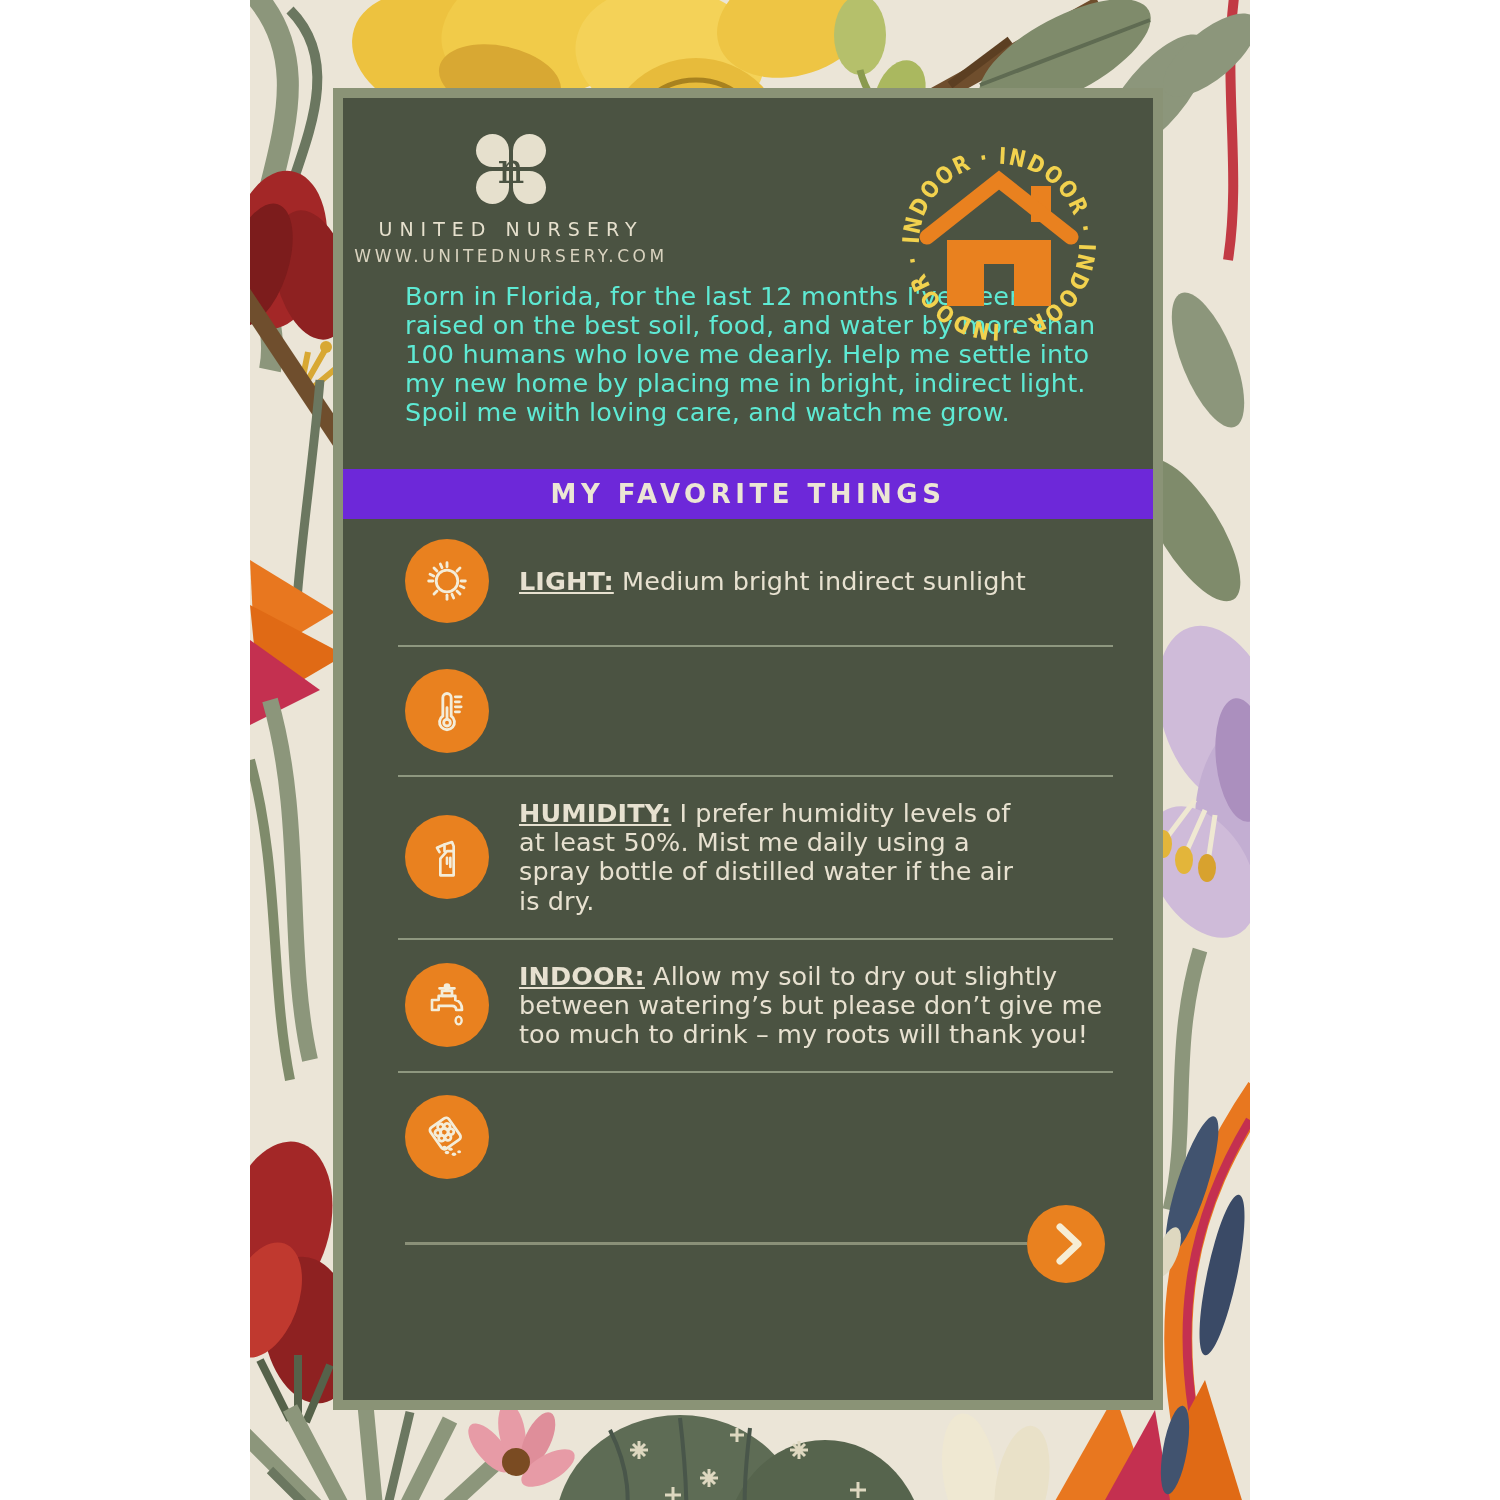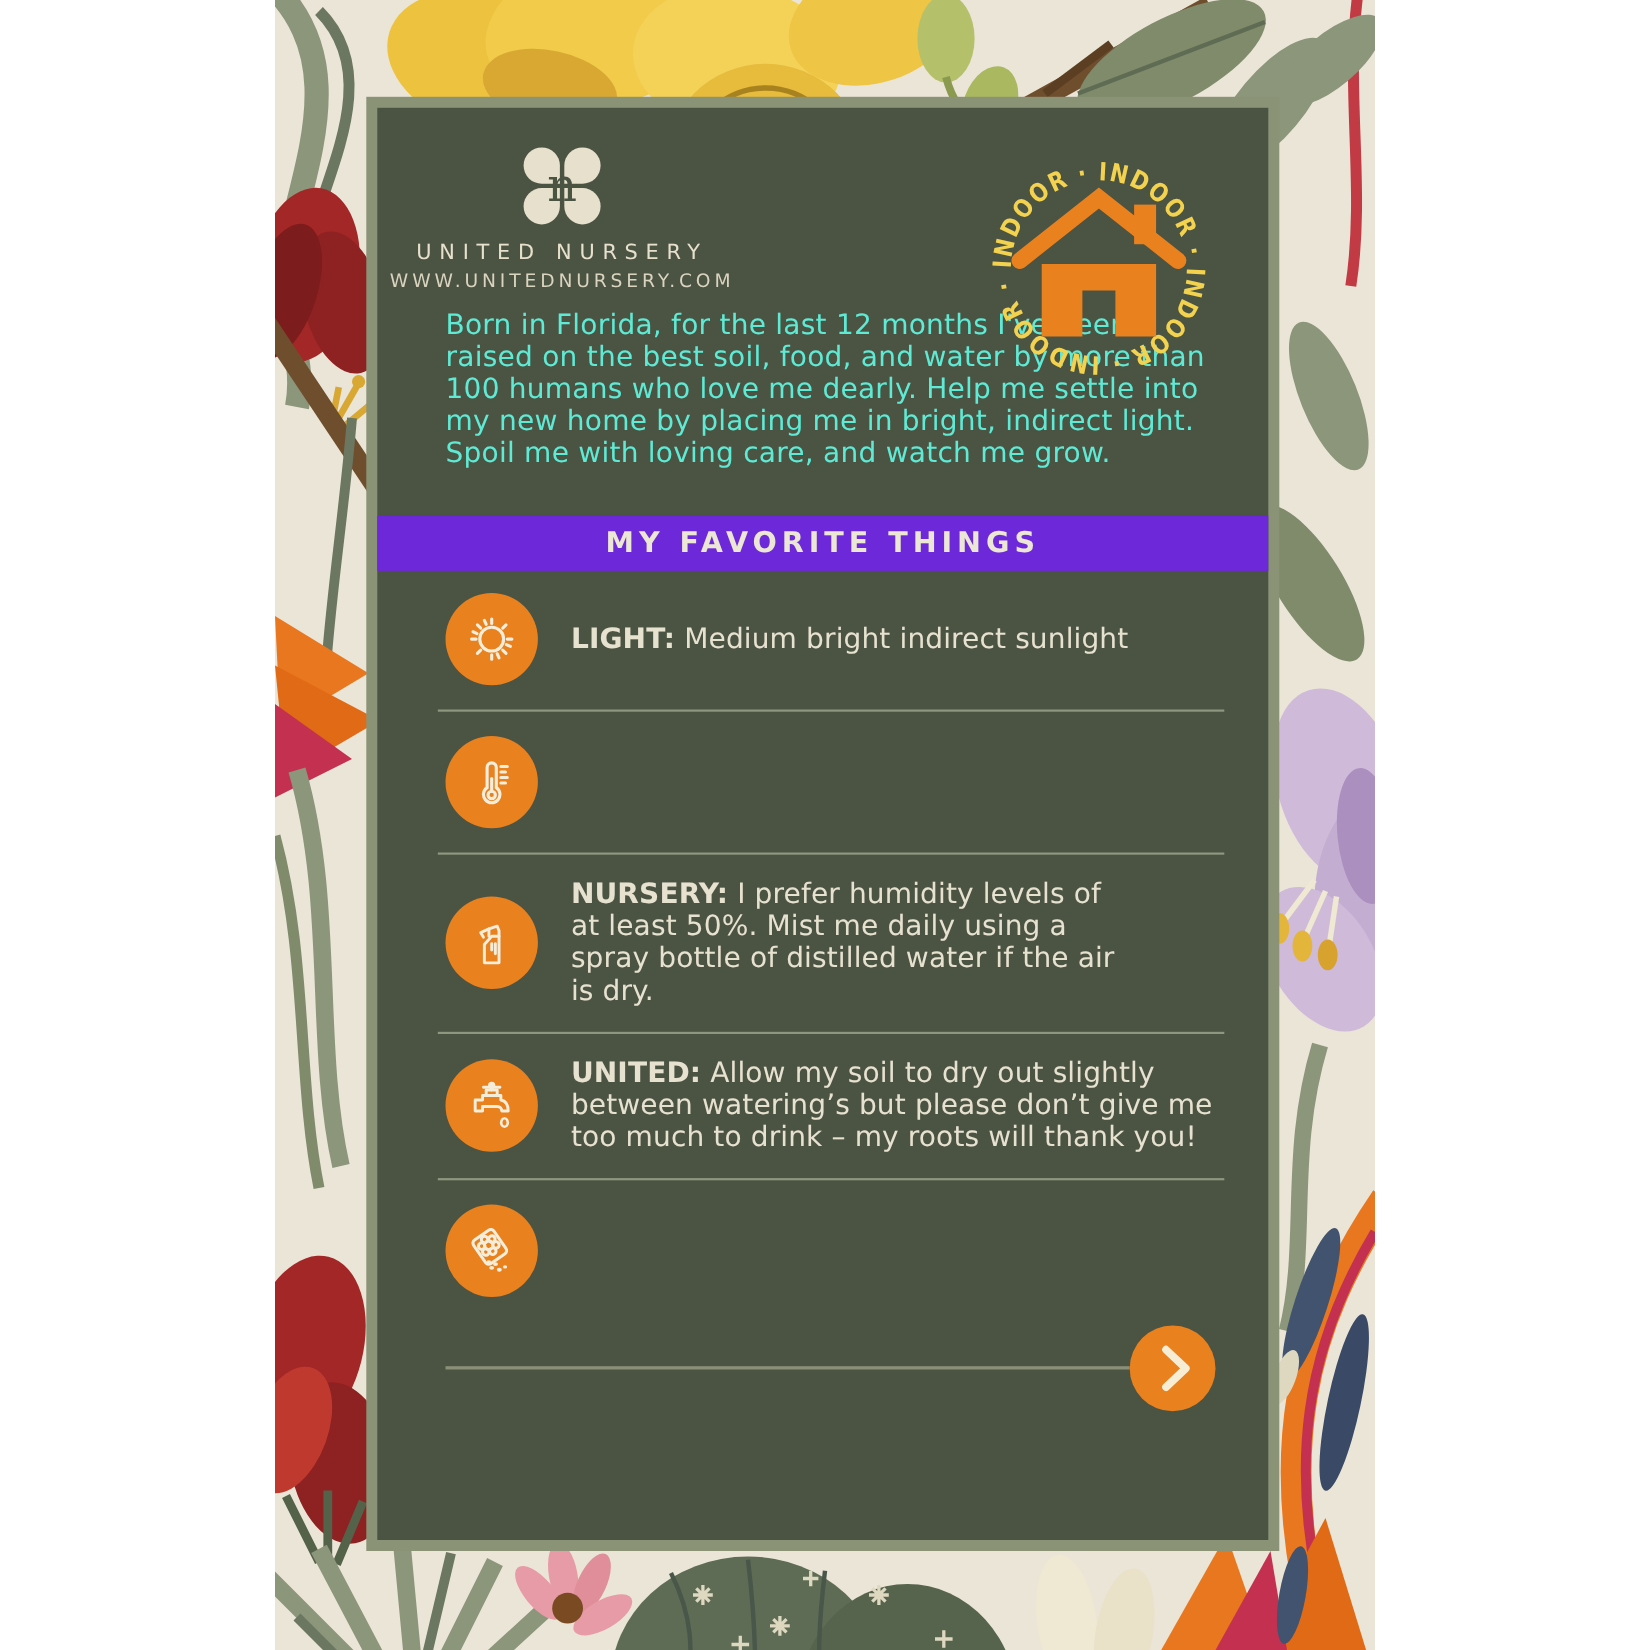--- a/index.html
+++ b/index.html
@@ -35,21 +35,21 @@
     margin-top:42px;height:50px;background:#6d28d9;display:flex;align-items:center;justify-content:center;
     font-size:26px;font-weight:700;letter-spacing:4.5px;color:#ece6d4;
   }
   .care-row{display:flex;align-items:center;gap:30px;padding-left:62px;padding-right:36px;}
   .care-row.first{margin-top:20px;}
   .icon-circle{
     flex:none;width:84px;height:84px;border-radius:50%;background:#e9811f;
     display:flex;align-items:center;justify-content:center;
   }
   .care-text{font-size:25.5px;line-height:1.14;letter-spacing:0.1px;color:#e7e1d0;}
-  .care-label{font-weight:700;}
+  .care-label{font-weight:700;text-decoration:underline;}
   .divider{height:2px;background:#8e977f;margin:22px 40px 22px 55px;}
   .footer-row{display:flex;align-items:center;margin-top:26px;padding-left:62px;padding-right:48px;}
   .footer-line{flex:1;height:3px;background:#8a9078;}
   .next-button{
     flex:none;width:78px;height:78px;border-radius:50%;background:#e9811f;
     display:flex;align-items:center;justify-content:center;cursor:pointer;
   }
 </style>
 </head>
 <body>
@@ -230,39 +230,39 @@
   <div class="care-row">
     <div class="icon-circle">
       <svg width="50" height="50" viewBox="0 0 60 60" fill="none" stroke="#f4edd9" stroke-width="3.2" stroke-linecap="round" stroke-linejoin="round">
         <path d="M22,52 L22,32 L30,23 L38,23 L38,52 Z"></path>
         <path d="M27,23 L27,15 L36,12 L38,17 L38,23"></path>
         <path d="M27,15 L18,19 L21,24"></path>
         <path d="M30,31 L30,38 M34,31 L34,42"></path>
       </svg>
     </div>
     <div class="care-text" style="max-width:510px">
-      <span class="care-label">NURSERY:</span>
+      <span class="care-label">HUMIDITY:</span>
       <span>I prefer humidity levels of at least 50%. Mist me daily using a spray bottle of distilled water if the air is dry.</span>
     </div>
   </div>
 
   <div class="divider"></div>
 
   <div class="care-row">
     <div class="icon-circle">
       <svg width="50" height="50" viewBox="0 0 60 60" fill="none" stroke="#f4edd9" stroke-width="3.2" stroke-linecap="round" stroke-linejoin="round">
         <path d="M30,8 L30,13 M21,10 L39,10"></path>
         <circle cx="30" cy="8" r="2.4"></circle>
         <path d="M24,13 h12 v6 h-12 z"></path>
         <path d="M12,24 h8 v-5 h20 v5 c6,1 8,6 8,12 h-7 c0,-3 -2,-5 -5,-5 h-16 v5 h-8 z"></path>
         <path d="M44,44 a3.6,4.6 0 1 1 -0.1,0" stroke-width="2.8"></path>
       </svg>
     </div>
     <div class="care-text" style="max-width:600px">
-      <span class="care-label">UNITED:</span>
+      <span class="care-label">INDOOR:</span>
       <span>Allow my soil to dry out slightly between watering’s but please don’t give me too much to drink – my roots will thank you!</span>
     </div>
   </div>
 
   <div class="divider"></div>
 
   <div class="care-row">
     <div class="icon-circle">
       <svg width="52" height="52" viewBox="0 0 60 60" fill="none" stroke="#f4edd9" stroke-width="3.2" stroke-linecap="round" stroke-linejoin="round">
         <g transform="rotate(-35 28 26)">

